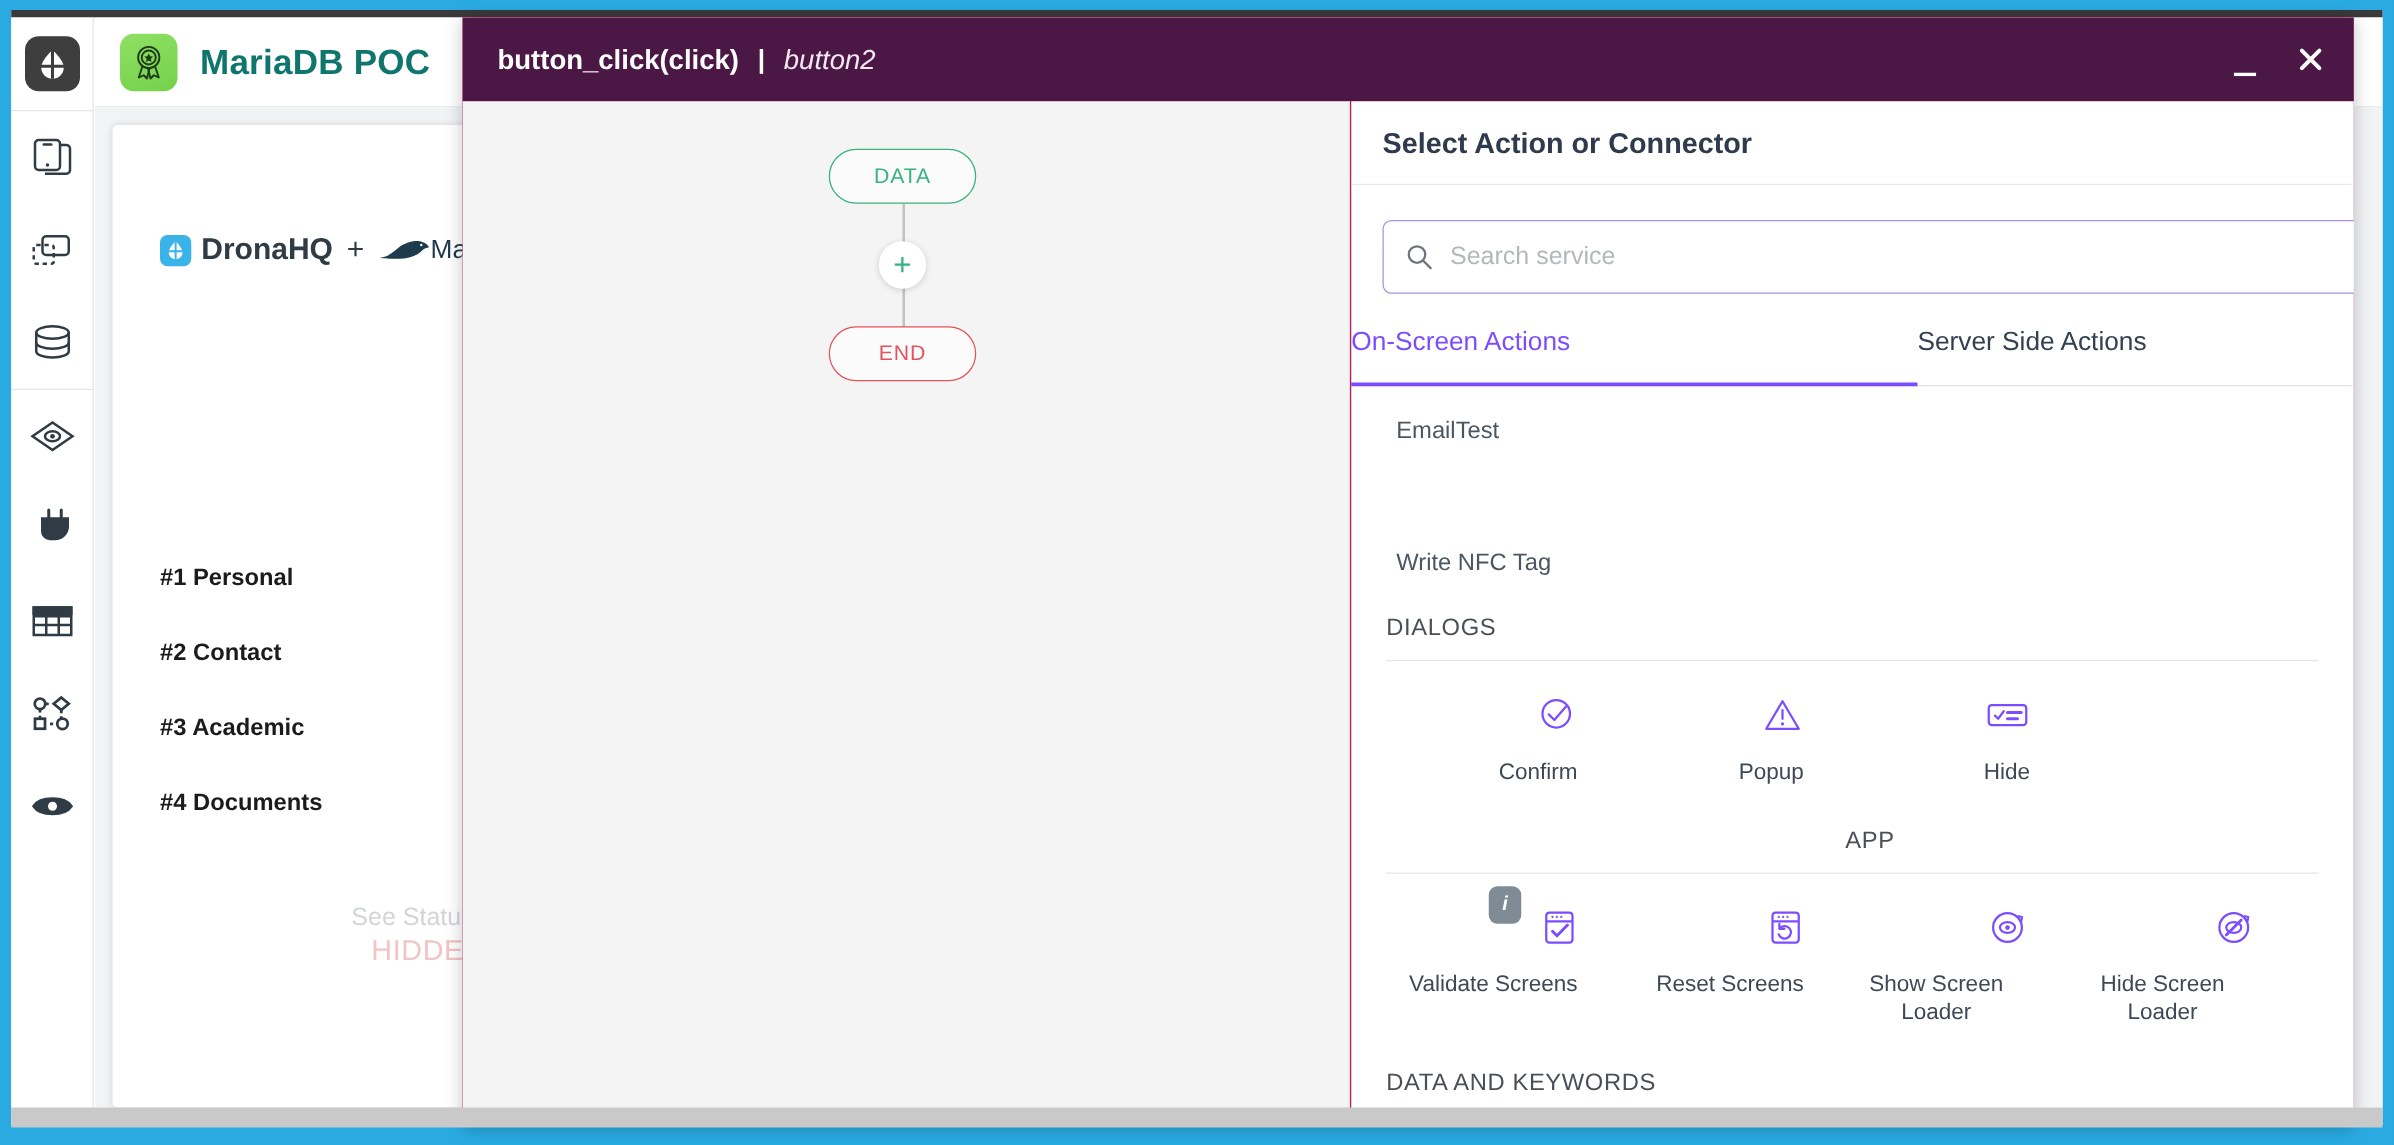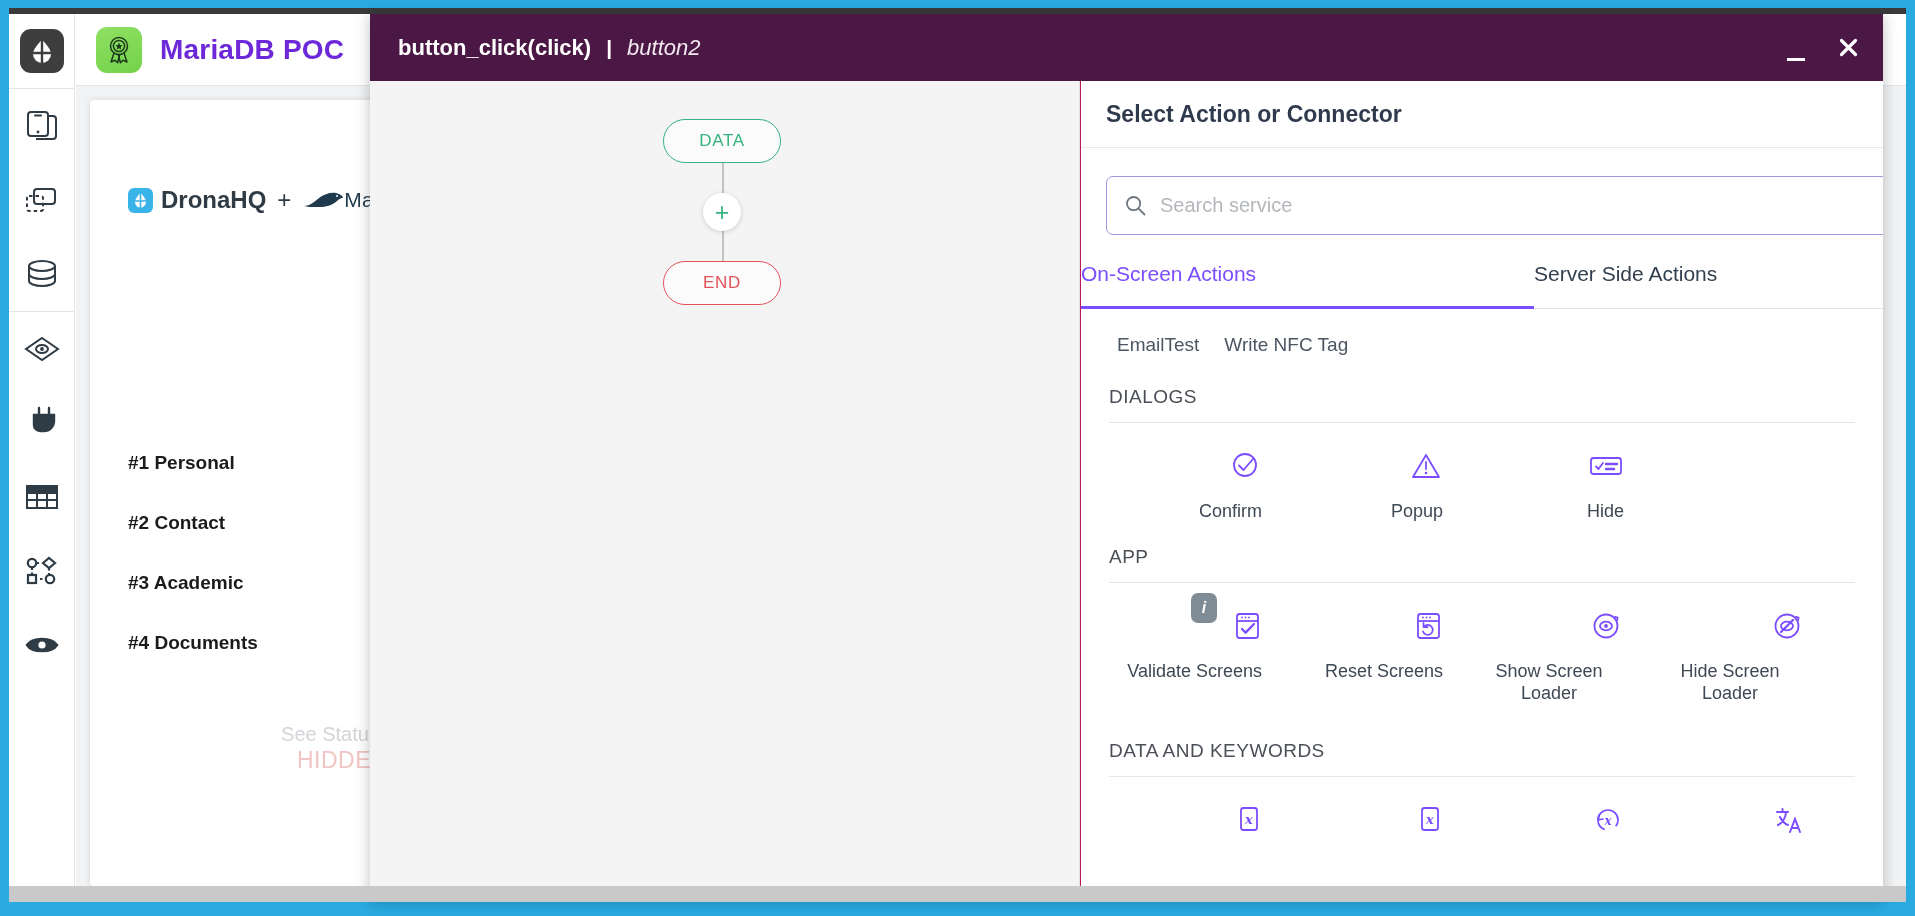--- a/index.html
+++ b/index.html
@@ -77,21 +77,21 @@
     width: 46px; height: 46px;
     background: linear-gradient(160deg,#8fe063,#74d24a);
     border-radius: 11px;
     display: flex; align-items: center; justify-content: center;
     flex: none;
   }
   #app-title {
     margin-left: 18px;
     font-size: 28px;
     font-weight: bold;
-    color: #6d28d9;
+    color: #0f766e;
     letter-spacing: .2px;
     white-space: nowrap;
   }
 
   
   #workspace {
     position: absolute;
     left: 76px; top: 86px;
     width: 1830px; height: 800px;
     background: #f2f3f4;
@@ -350,21 +350,22 @@
 
   #panel-scroll {
     position: absolute;
     left: 0; top: 235px;
     width: 802px; height: 584px;
     overflow: hidden;
   }
   #recent-row {
     display: flex;
     padding: 18px 0 12px 36px;
-    gap: 25px;
+    gap: 84px;
+    flex-direction: column;
   }
   .recent-item {
     font-size: 19px;
     color: #4c5662;
     cursor: pointer;
   }
   .section-label {
     margin: 18px 0 0 28px;
     font-size: 19px;
     color: #4a4f57;
@@ -678,21 +679,21 @@
               <svg width="36" height="28" viewBox="0 0 36 28" fill="none" stroke="#7c4dff" stroke-width="1.8">
                 <rect x="3" y="6" width="30" height="16" rx="2.5"></rect>
                 <path d="M8 14.5 l2.5 2.5 L15 11" stroke-linecap="round" stroke-linejoin="round"></path>
                 <path d="M18 12 h11 M18 17 h8" stroke-linecap="round" stroke-width="2.4"></path>
               </svg>
             </span>
             <span class="tile-label">Hide</span>
           </div>
         </div>
 
-        <div class="section-label" style="margin-top:24px;">APP</div>
+        <div class="section-label" style="margin-top:34px;text-align:center;">APP</div>
         <div class="section-rule"></div>
         <div class="tile-grid">
           <div class="tile">
             <span class="tile-icon">
               <svg width="30" height="32" viewBox="0 0 30 32" fill="none" stroke="#7c4dff" stroke-width="1.8">
                 <rect x="5" y="4" width="21" height="24" rx="2.5"></rect>
                 <path d="M5 11 h21"></path>
                 <circle cx="10" cy="7.5" r=".9" fill="#7c4dff" stroke="none"></circle>
                 <circle cx="13.5" cy="7.5" r=".9" fill="#7c4dff" stroke="none"></circle>
                 <circle cx="17" cy="7.5" r=".9" fill="#7c4dff" stroke="none"></circle>

